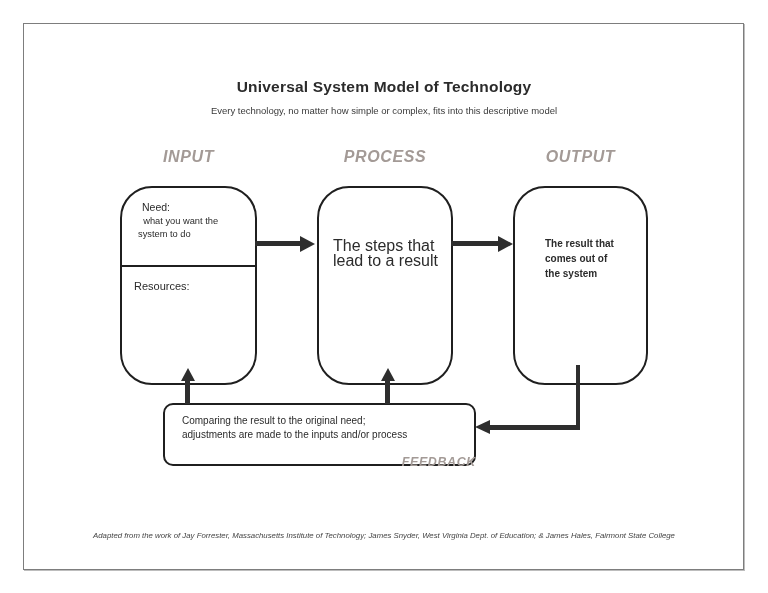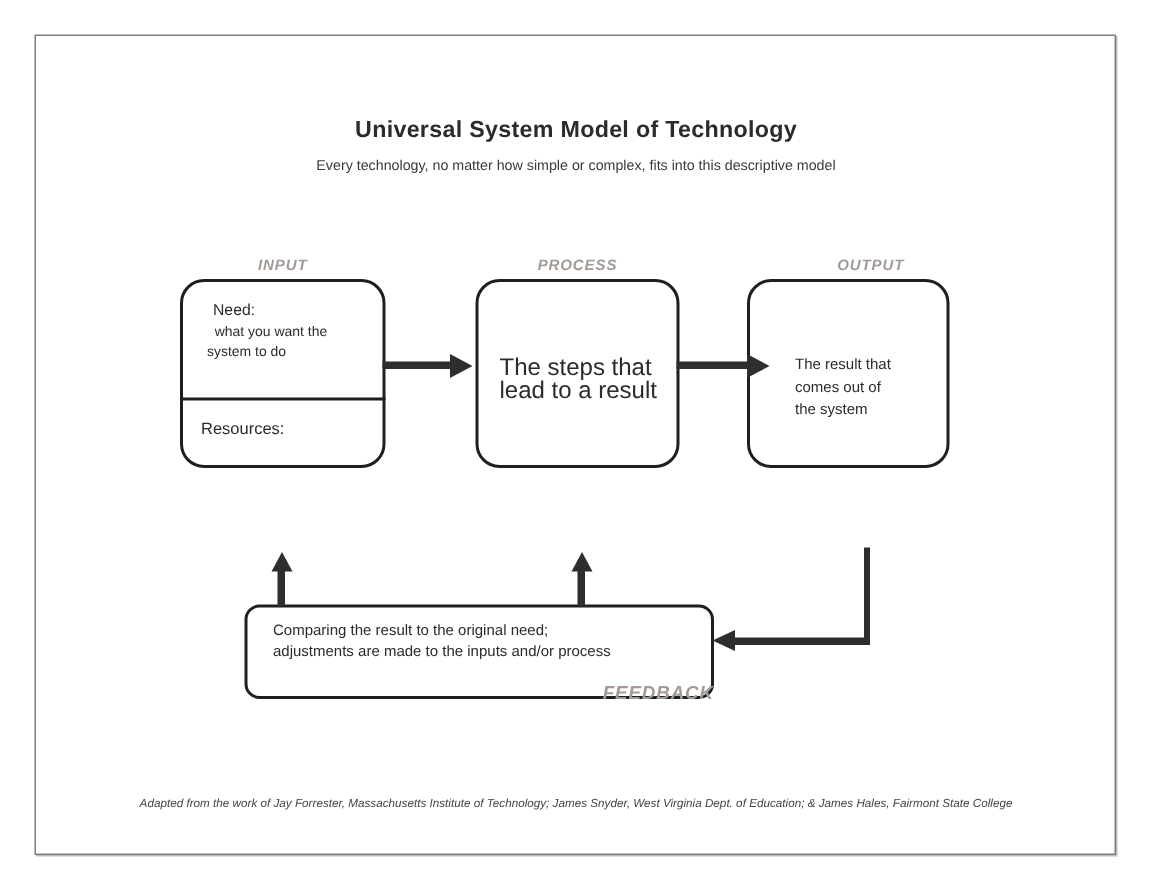--- a/index.html
+++ b/index.html
@@ -30,43 +30,43 @@
   }
   .subtitle {
     position: absolute;
     left: 0; top: 105px; width: 768px;
     text-align: center;
     font-size: 9.5px;
     color: #3a3a3a;
   }
   .stage-label {
     position: absolute;
-    top: 172px;
-    font-size: 10px;
+    top: 148px;
+    font-size: 16px;
     font-weight: bold;
     font-style: italic;
     color: #a39a96;
     letter-spacing: 0.6px;
     text-align: center;
   }
   #label-input   { left: 120px; width: 137px; }
   #label-process { left: 317px; width: 136px; }
   #label-output  { left: 513px; width: 135px; }
 
   .node-box {
     position: absolute;
     top: 186px;
-    height: 126px;
+    height: 199px;
     border: 2px solid #1f1f1f;
-    border-radius: 16px;
+    border-radius: 32px;
     background: #ffffff;
   }
   #box-input   { left: 120px; width: 137px; }
   #box-process { left: 317px; width: 136px; }
-  #box-output  { left: 498px; width: 135px; }
+  #box-output  { left: 513px; width: 135px; font-weight: bold; }
 
   .input-divider {
     position: absolute;
     left: -2px; top: 77px;
     width: calc(100% + 4px);
     height: 2px;
     background: #1f1f1f;
   }
   .need-heading {
     position: absolute; left: 20px; top: 13px;

